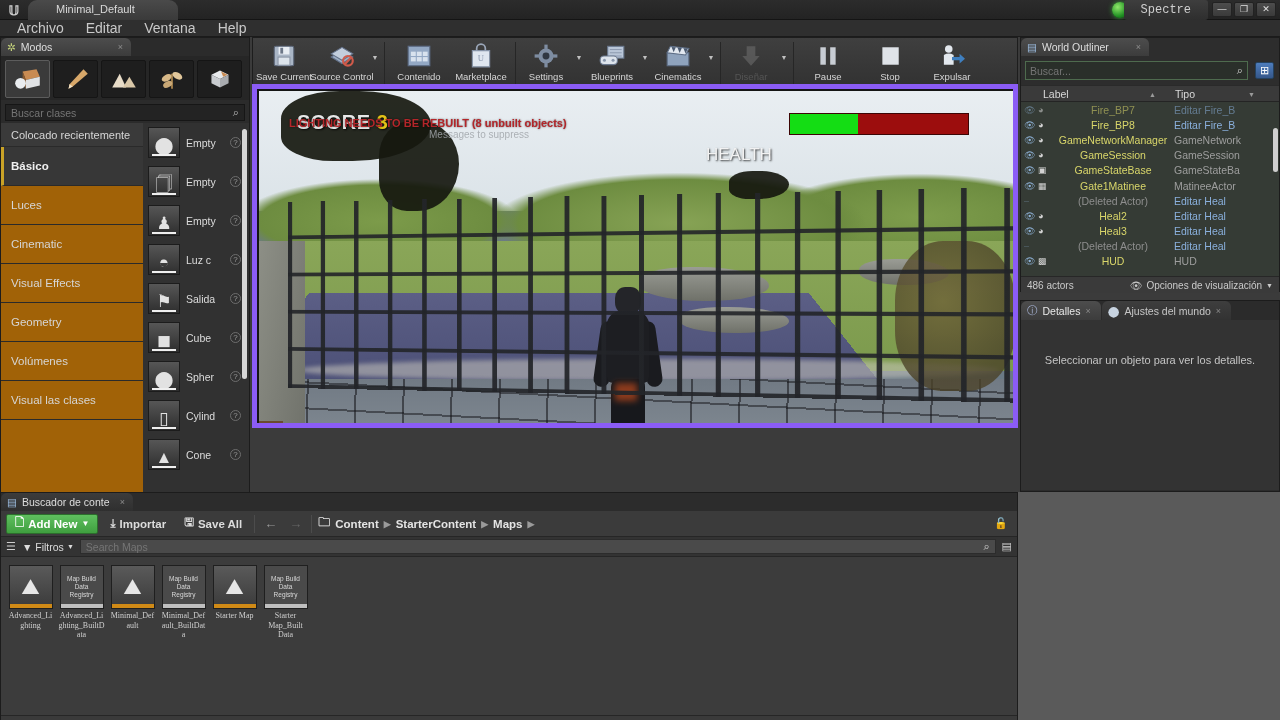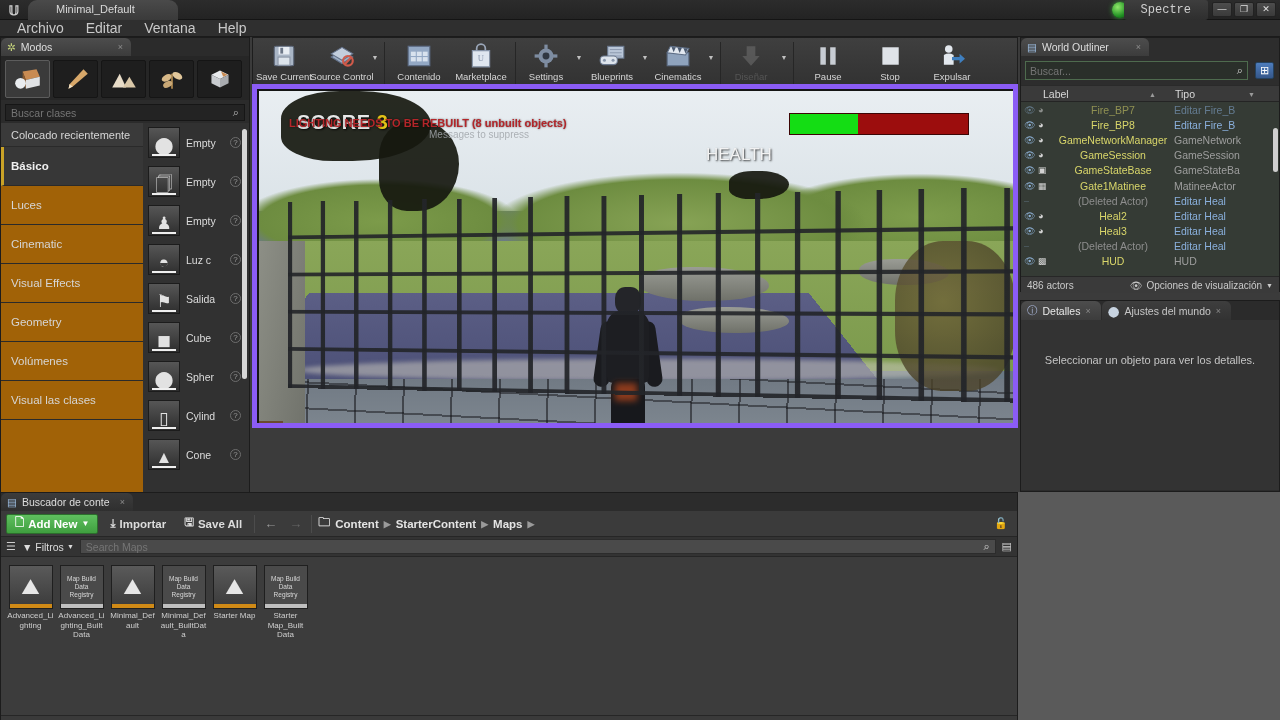--- a/index.html
+++ b/index.html
@@ -185,21 +185,21 @@
   .cb-search input{flex:1;background:transparent;border:0;outline:none;color:#bdbdbd;font-size:10.5px;font-family:inherit;}
   .cb-grid{height:158px;background:#3c3c3c;display:flex;flex-wrap:wrap;align-content:flex-start;padding:8px 6px;gap:4px;}
   .cell{width:47px;display:flex;flex-direction:column;align-items:center;}
   .cthumb{width:44px;height:44px;border:1px solid #1f1f1f;display:flex;align-items:center;justify-content:center;
      position:relative;overflow:hidden;}
   .cthumb.map{background:linear-gradient(#5a5a5a,#3a3a3a);}
   .cthumb.map:after{content:"";position:absolute;left:0;right:0;bottom:0;height:4px;background:#d08a16;}
   .cthumb.reg{background:#4a4a4a;font-size:6.5px;color:#d8d8d8;text-align:center;line-height:1.25;padding:3px;}
   .cthumb.reg:after{content:"";position:absolute;left:0;right:0;bottom:0;height:4px;background:#bfbfbf;}
   .cthumb .mtn{font-size:22px;color:#e6e6e6;}
-  .cname{font-size:8px;color:#cfcfcf;text-align:center;line-height:1.2;margin-top:2px;word-break:break-word;}
+  .cname{font-size:8px;color:#cfcfcf;text-align:center;line-height:1.2;margin-top:2px;word-break:break-word;font-family:Liberation Serif, serif;}
   .cb-foot{height:20px;background:#3a3a3a;display:flex;align-items:center;padding:0 8px;font-size:10.5px;color:#cacaca;border-top:1px solid #262626;}
   .cb-foot .right{margin-left:auto;display:flex;align-items:center;gap:4px;}
   .filler{position:absolute;left:1018px;top:492px;width:262px;height:228px;background:#5a5a5a;}
 </style>
 </head>
 <body>
 
 <div id="app">
 
   <div class="titlebar">

